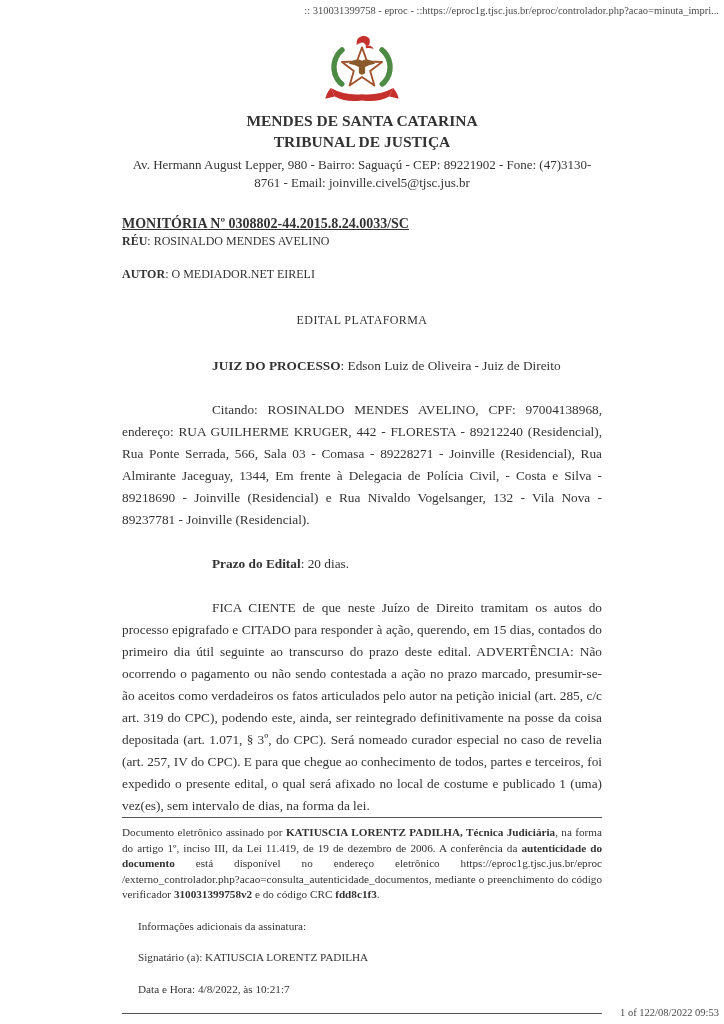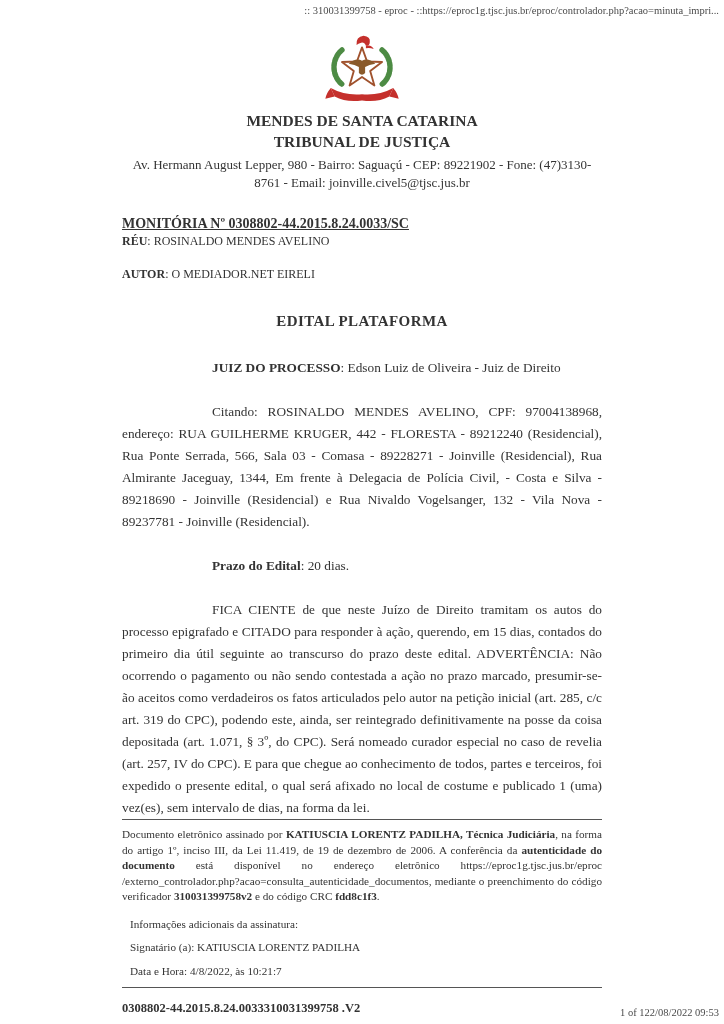--- a/index.html
+++ b/index.html
@@ -23,32 +23,32 @@
 
   .letterhead { text-align: center; }
   .org-line { font-size: 15.5px; font-weight: bold; line-height: 21px; margin: 0; }
   .address { font-size: 13px; line-height: 18px; margin: 4px 0 0 0; }
 
   .case-title { font-size: 14px; font-weight: bold; margin: 24px 0 0 0; text-decoration: underline; }
   .party-row { font-size: 12px; line-height: 18px; margin: 0; }
   .party-first { margin-top: 15px; }
   .b { font-weight: bold; }
 
-  .edital-title { text-align: center; font-size: 15px; font-weight: bold; letter-spacing: 0.4px; margin: 30px 0 0 0; }
+  .edital-title { text-align: center; font-size: 12px; font-weight: normal; letter-spacing: 0.4px; margin: 30px 0 0 0; }
 
   .body-p { font-size: 13.3px; line-height: 22px; text-align: justify; text-indent: 90px; margin: 22px 0 0 0; }
   .first-body-p { margin-top: 27px; }
 
   hr.rule { border: none; border-top: 1px solid #555; margin: 0; }
   .rule1 { margin-top: 30px; }
   .rule2 { margin-top: 10px; }
 
   .sig-p { font-size: 11.2px; line-height: 15.5px; text-align: justify; margin: 7px 0 0 0; }
   .sig-info { font-size: 11.2px; line-height: 15.5px; margin: 12px 0 0 0; }
-  .sig-info div { margin: 8px; }
+  .sig-info div { margin: 16px; }
 
   .doc-footer { display: flex; font-size: 12.5px; font-weight: bold; margin-top: 13px; }
 </style>
 </head>
 <body>
 
 <div class="chrome chrome-top">
   <span>:: 310031399758 - eproc - ::</span>
   <span>https://eproc1g.tjsc.jus.br/eproc/controlador.php?acao=minuta_impri...</span>
 </div>

